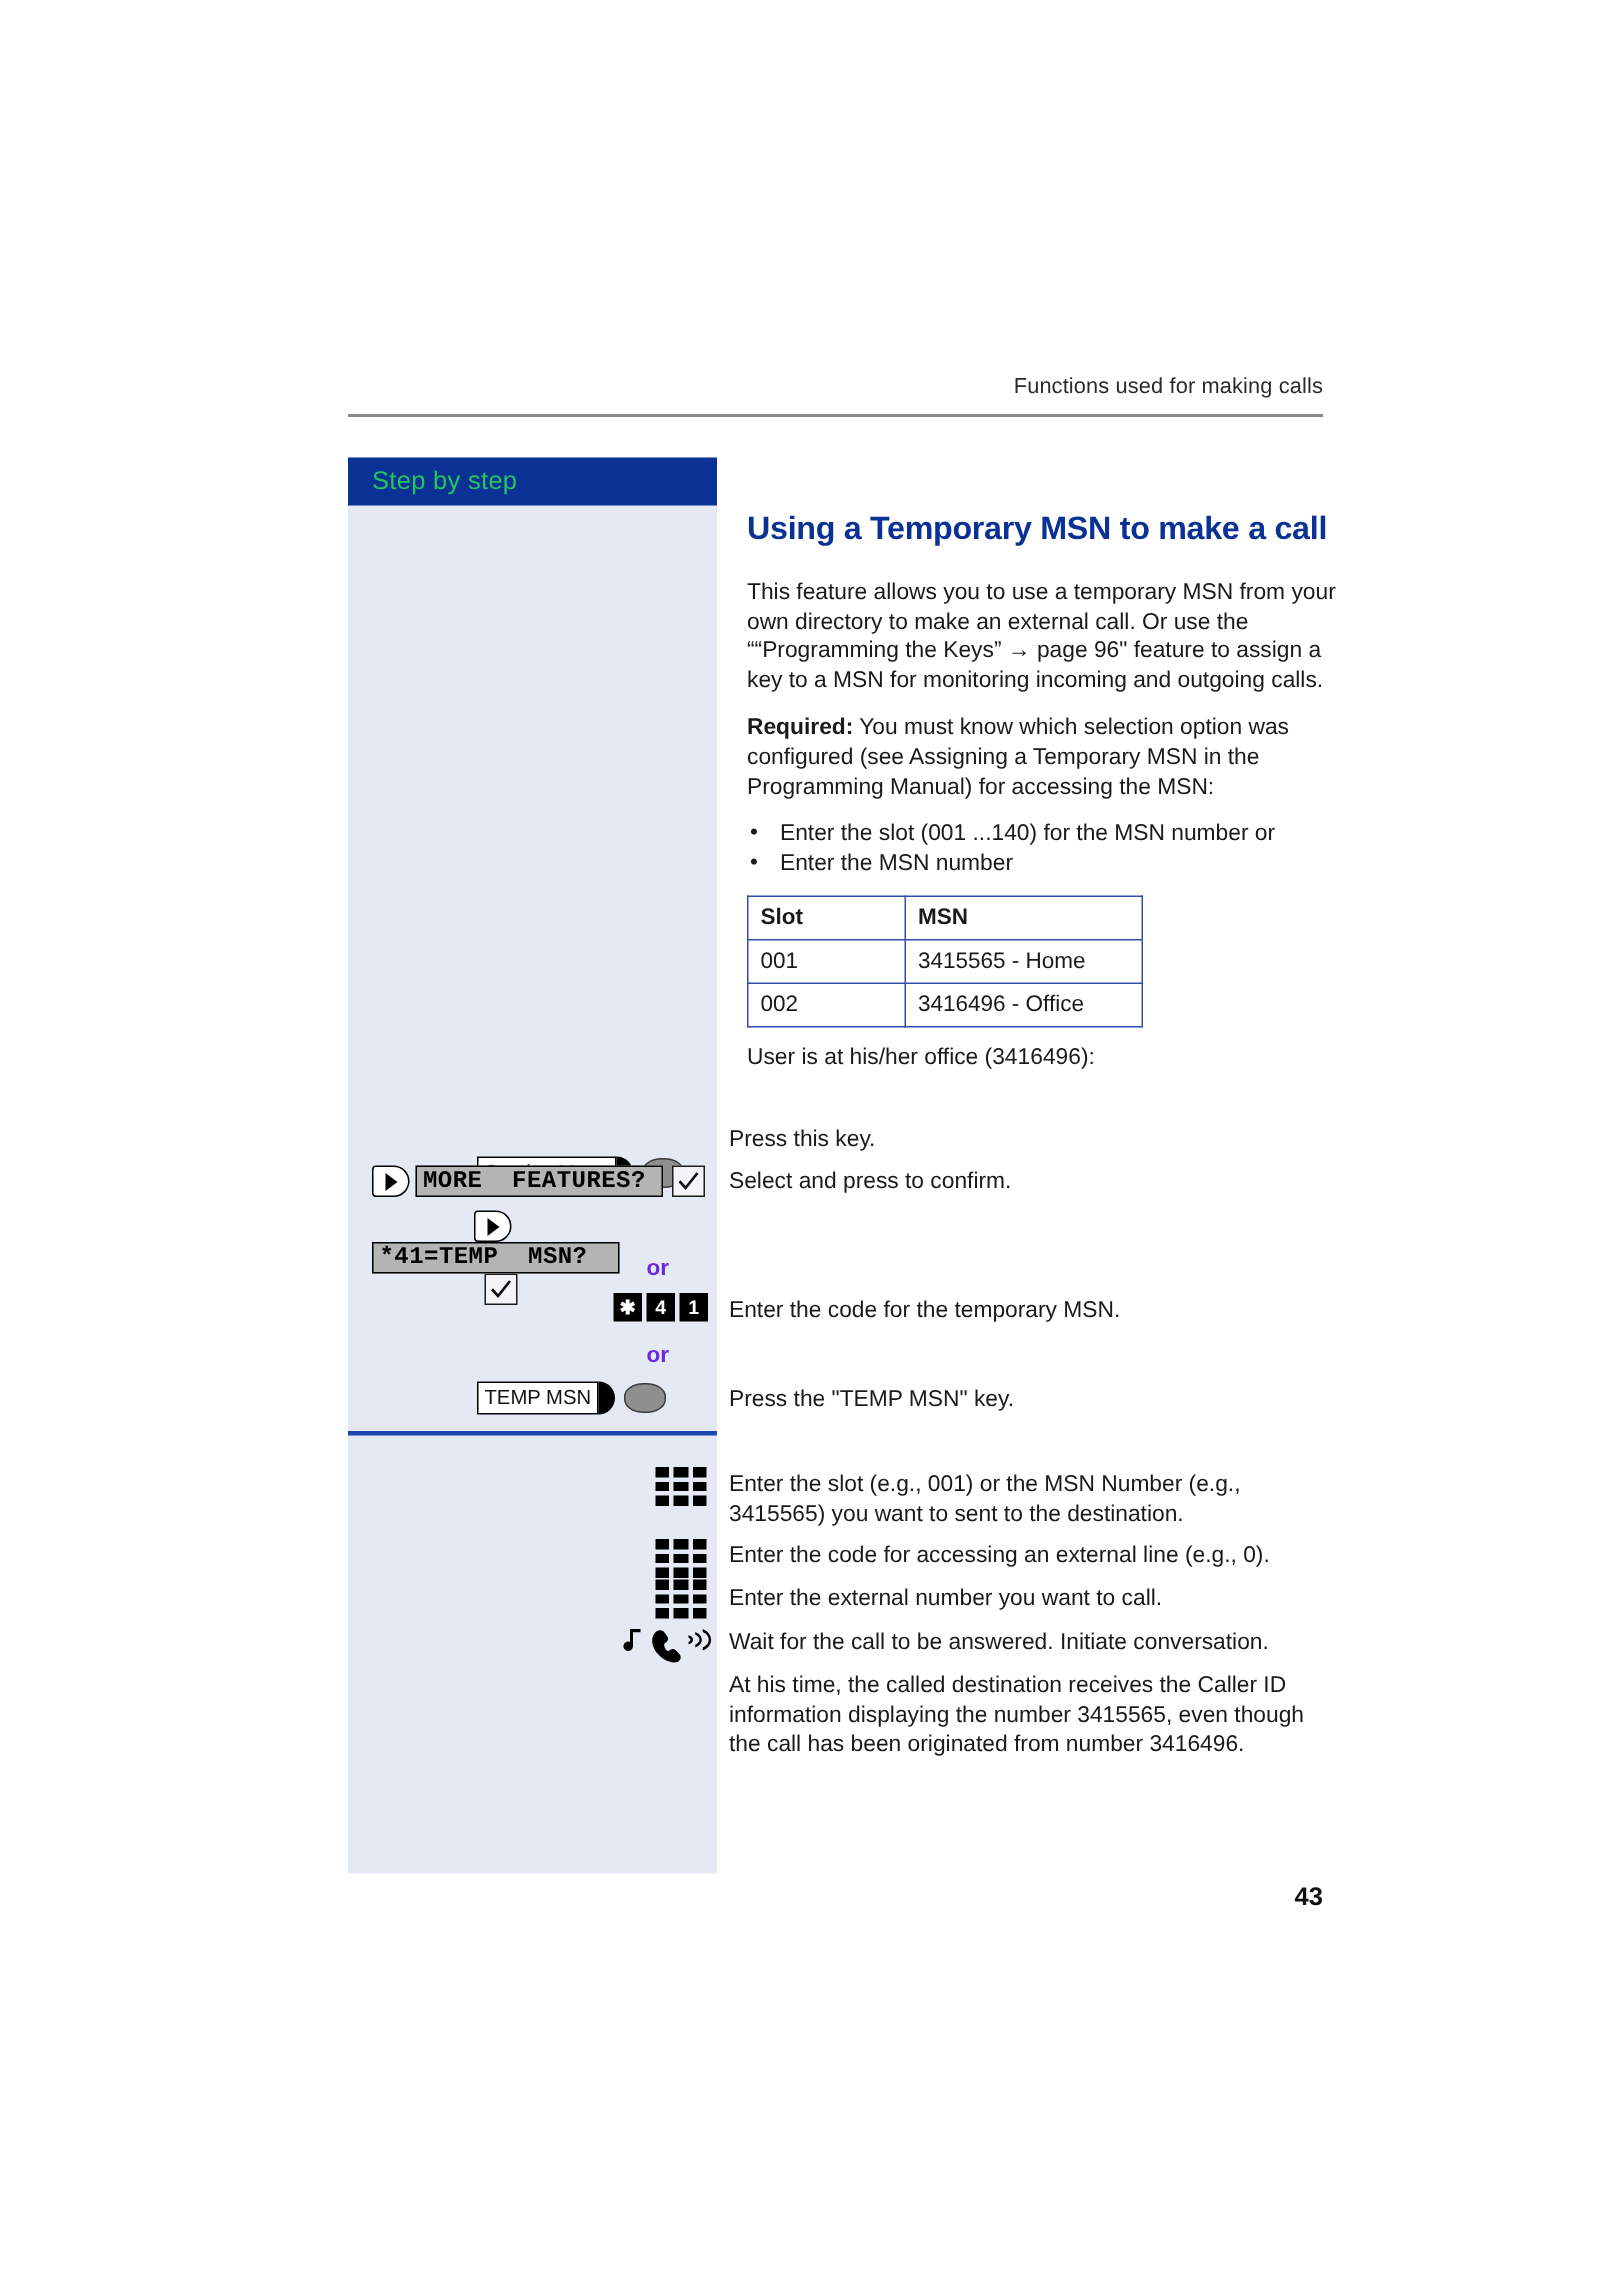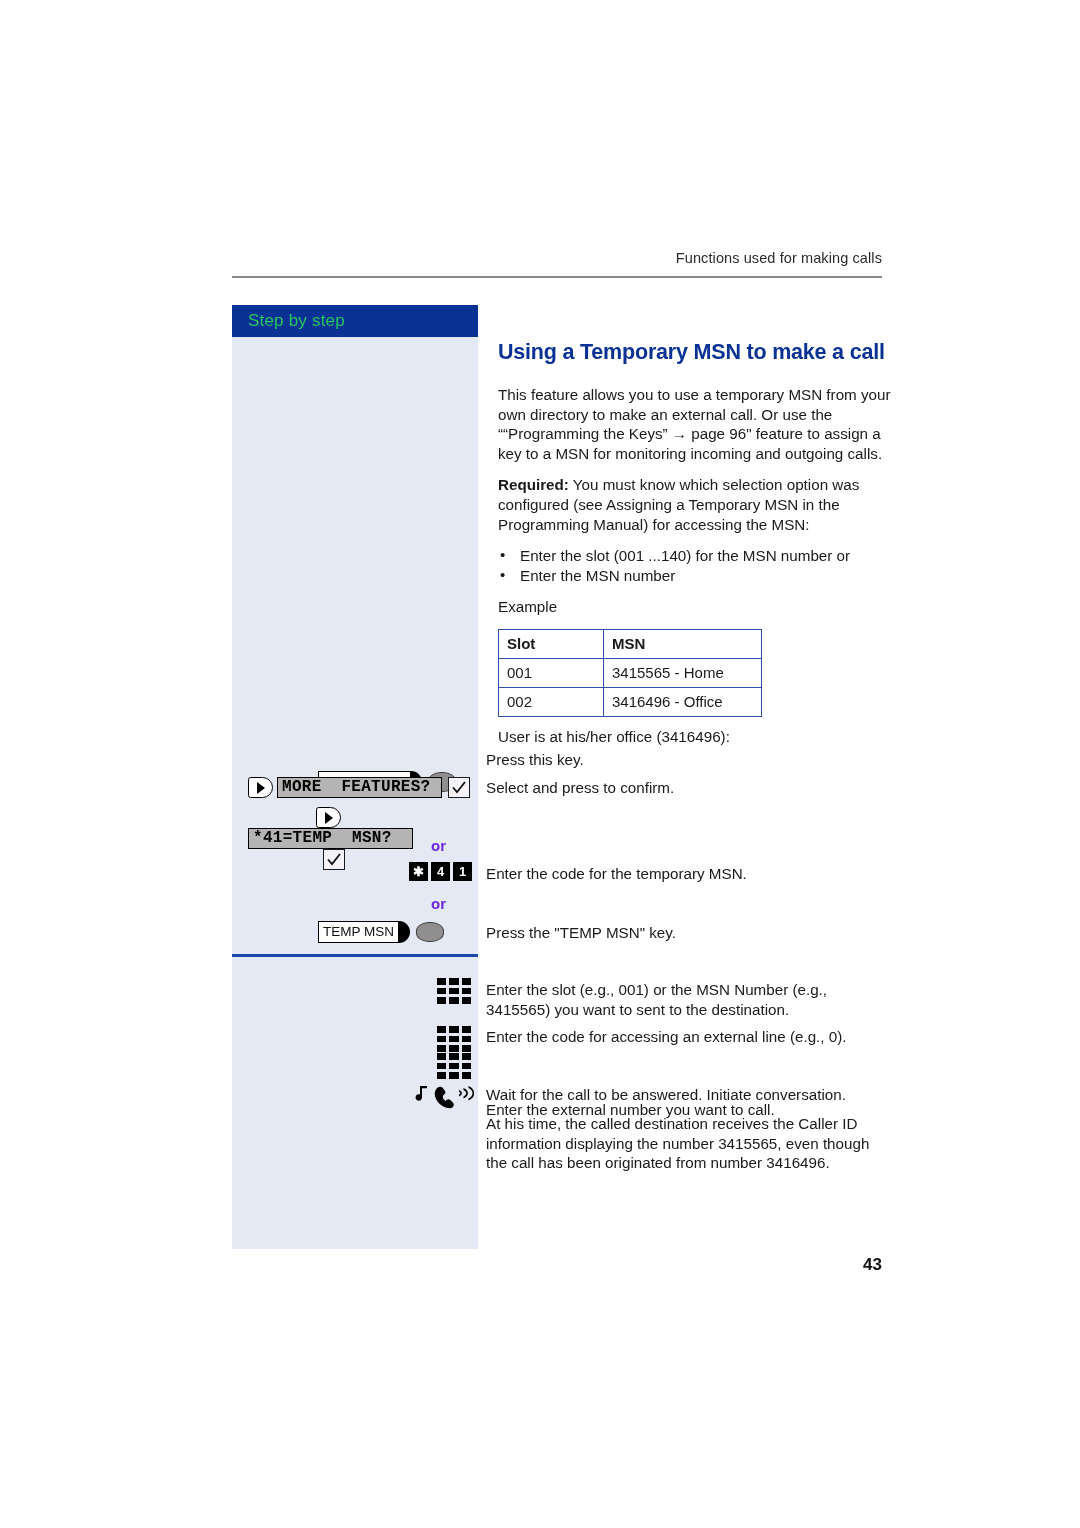--- a/index.html
+++ b/index.html
@@ -394,21 +394,20 @@
 </div>
 
 <div class="content">
   <h1 class="doc-title">Using a Temporary MSN to make a call</h1>
   <p class="para">This feature allows you to use a temporary MSN from your own directory to make an external call. Or use the ““Programming the Keys” → page 96" feature to assign a key to a MSN for monitoring incoming and outgoing calls.</p>
   <p class="para"><b>Required:</b><span> You must know which selection option was configured (see Assigning a Temporary MSN in the Programming Manual) for accessing the MSN:</span></p>
   <ul class="bullets">
     <li>Enter the slot (001 ...140) for the MSN number or</li>
     <li>Enter the MSN number</li>
   </ul>
-  <p class="para">Example</p>
 
   <table class="msn-table">
     <thead>
       <tr>
         <th class="col-slot">Slot</th>
         <th>MSN</th>
       </tr>
     </thead>
     <tbody>
       <tr>
@@ -424,17 +423,17 @@
 
   <p class="para">User is at his/her office (3416496):</p>
 </div>
 
 <div class="step-text" style="top:750px;">Press this key.</div>
 <div class="step-text" style="top:778px;">Select and press to confirm.</div>
 <div class="step-text" style="top:864px;">Enter the code for the temporary MSN.</div>
 <div class="step-text" style="top:923px;">Press the "TEMP MSN" key.</div>
 <div class="step-text" style="top:980px;">Enter the slot (e.g., 001) or the MSN Number (e.g., 3415565) you want to sent to the destination.</div>
 <div class="step-text" style="top:1027px;">Enter the code for accessing an external line (e.g., 0).</div>
-<div class="step-text" style="top:1056px;margin-top:44px;">Enter the external number you want to call.</div>
+<div class="step-text" style="top:1056px;">Enter the external number you want to call.</div>
 <div class="step-text" style="top:1085px;">Wait for the call to be answered. Initiate conversation.</div>
 <div class="step-text" style="top:1114px;">At his time, the called destination receives the Caller ID information displaying the number 3415565, even though the call has been originated from number 3416496.</div>
 
 <div class="page-number">43</div>
 
 </body></html>

